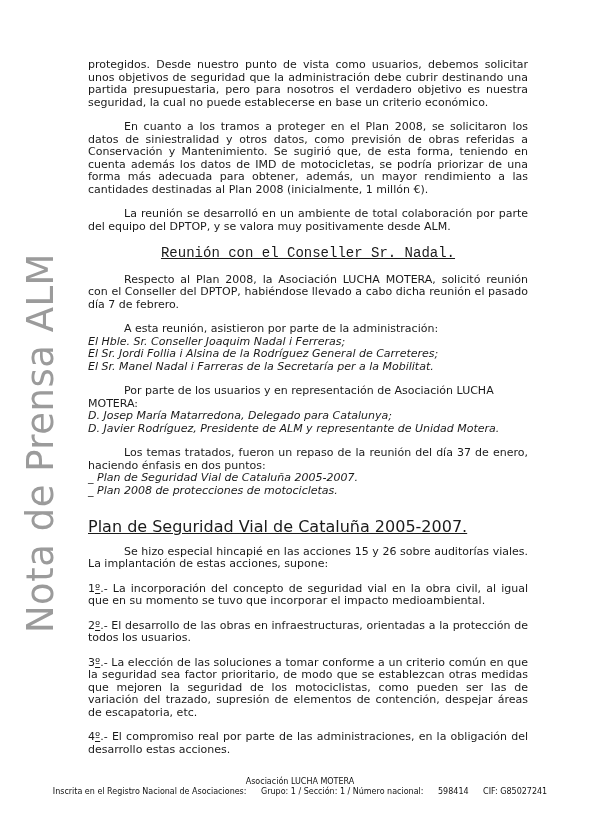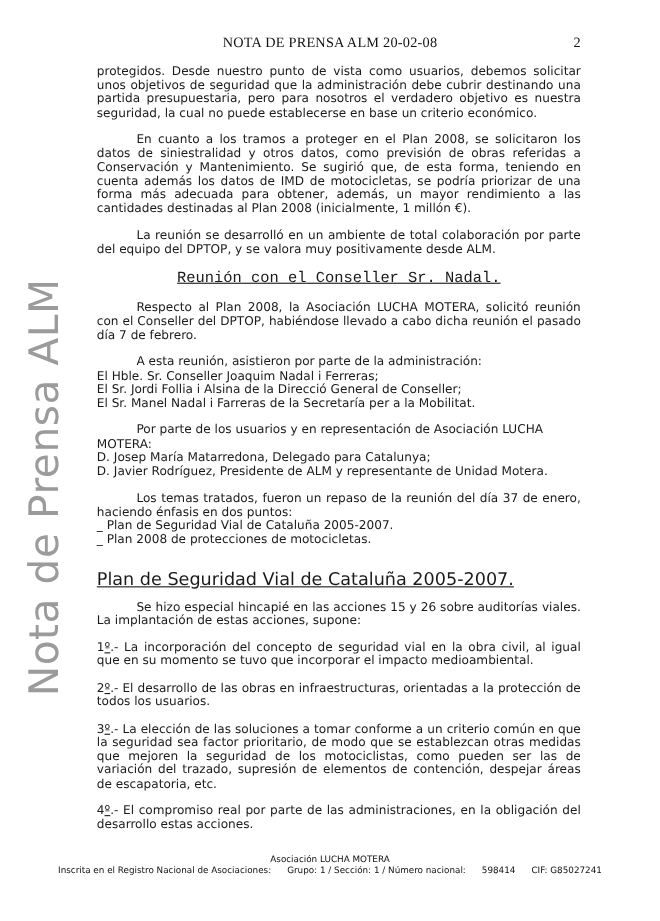--- a/index.html
+++ b/index.html
@@ -50,21 +50,21 @@
     position: absolute;
     left: 88px; top: 59px;
     width: 440px;
     font-size: 11px;
     line-height: 12.5px;
   }
   .content p { margin: 0 0 12px 0; }
   .justify { text-align: justify; }
   .indent { text-indent: 36px; }
   .no-gap { margin-bottom: 0 !important; }
-  .lines { margin: 0 0 12px 0; }
+  .lines { margin: 0 0 12px 0; font-style: italic; }
   .lines div { text-align: left; }
 
   .heading-center {
     text-align: center;
     font-size: 14px;
     text-decoration: underline;
     margin: 14px 0 14px 0 !important;
     font-family: Liberation Mono, monospace;
   }
   .heading-left {
@@ -86,43 +86,39 @@
     font-weight: normal;
     color: #111;
   }
   .doc-footer .reg-line span { margin: 0 6px; }
 </style>
 </head>
 <body>
 
 <div class="page">
 
-  <div class="doc-header">
-    <span>NOTA DE PRENSA ALM 20-02-08</span>
-    <span class="page-num">2</span>
-  </div>
 
   <div class="watermark">Nota de Prensa ALM</div>
 
   <div class="content">
 
     <p class="justify">protegidos. Desde nuestro punto de vista como usuarios, debemos solicitar unos objetivos de seguridad que la administración debe cubrir destinando una partida presupuestaria, pero para nosotros el verdadero objetivo es nuestra seguridad, la cual no puede establecerse en base un criterio económico.</p>
 
     <p class="justify indent">En cuanto a los tramos a proteger en el Plan 2008, se solicitaron los datos de siniestralidad y otros datos, como previsión de obras referidas a Conservación y Mantenimiento. Se sugirió que, de esta forma, teniendo en cuenta además los datos de IMD de motocicletas, se podría priorizar de una forma más adecuada para obtener, además, un mayor rendimiento a las cantidades destinadas al Plan 2008 (inicialmente, 1 millón €).</p>
 
     <p class="justify indent">La reunión se desarrolló en un ambiente de total colaboración por parte del equipo del DPTOP, y se valora muy positivamente desde ALM.</p>
 
     <p class="heading-center">Reunión con el Conseller Sr. Nadal.</p>
 
     <p class="justify indent">Respecto al Plan 2008, la Asociación LUCHA MOTERA, solicitó reunión con el Conseller del DPTOP, habiéndose llevado a cabo dicha reunión el pasado día 7 de febrero.</p>
 
     <p class="indent no-gap">A esta reunión, asistieron por parte de la administración:</p>
     <div class="lines">
       <div>El Hble. Sr. Conseller Joaquim Nadal i Ferreras;</div>
-      <div>El Sr. Jordi Follia i Alsina de la Direcció General de Conseller;</div>
+      <div>El Sr. Jordi Follia i Alsina de la Rodríguez General de Carreteres;</div>
       <div>El Sr. Manel Nadal i Farreras de la Secretaría per a la Mobilitat.</div>
     </div>
 
     <p class="indent no-gap">Por parte de los usuarios y en representación de Asociación LUCHA MOTERA:</p>
     <div class="lines">
       <div>D. Josep María Matarredona, Delegado para Catalunya;</div>
       <div>D. Javier Rodríguez, Presidente de ALM y representante de Unidad Motera.</div>
     </div>
 
     <p class="justify indent no-gap">Los temas tratados, fueron un repaso de la reunión del día 37 de enero, haciendo énfasis en dos puntos:</p>

